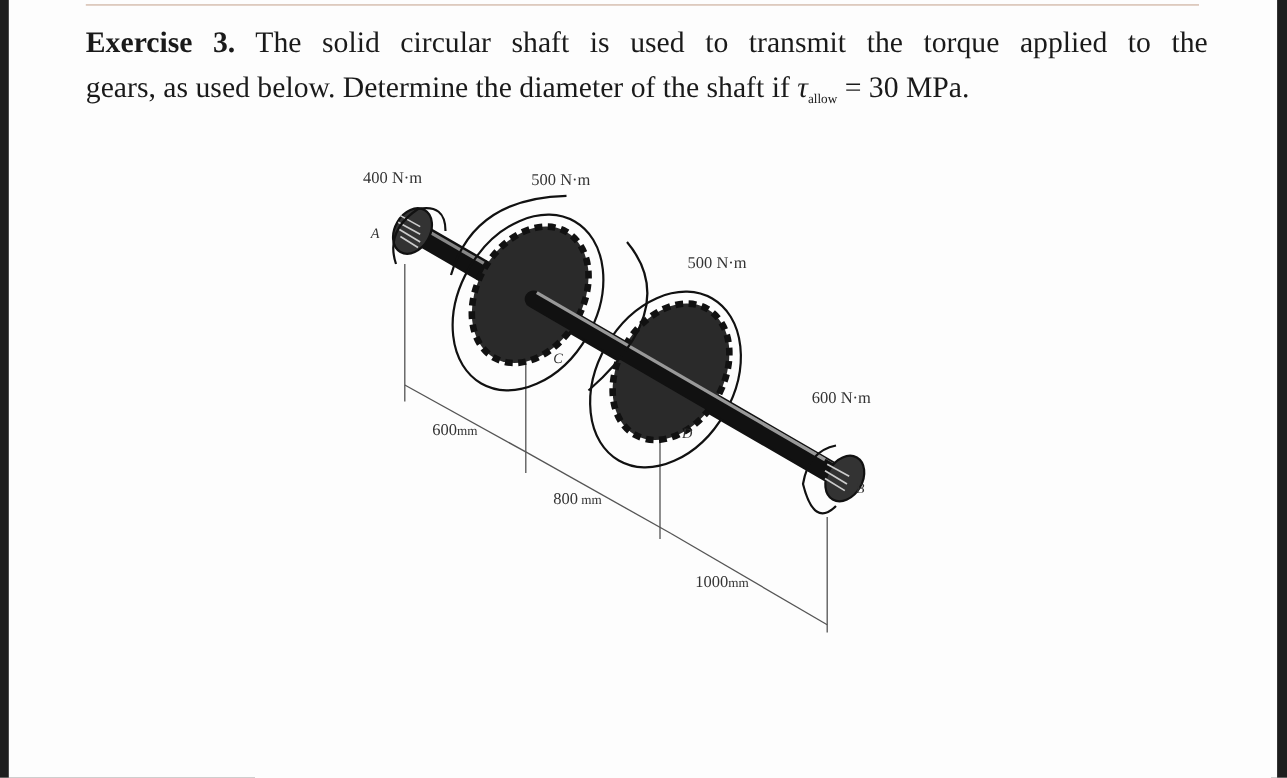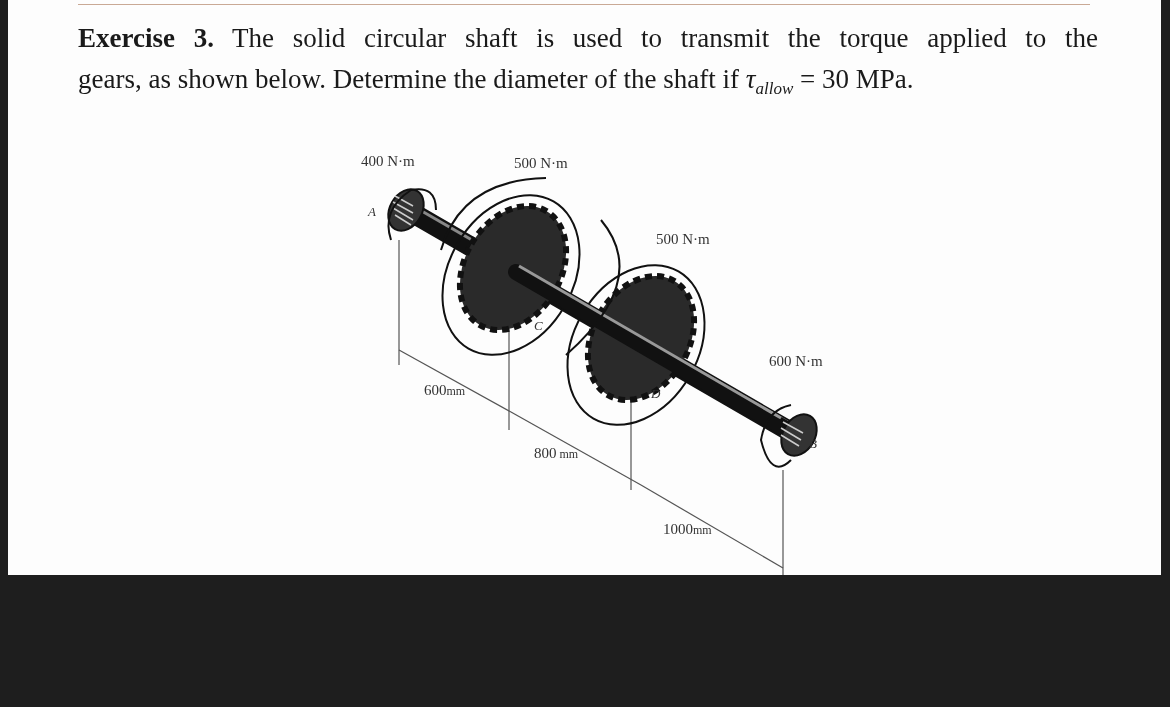--- a/index.html
+++ b/index.html
@@ -2,49 +2,49 @@
 <html><head>
 <meta charset="utf-8">
 <style>
   html, body { margin:0; padding:0; }
   body {
     width:1170px; height:707px; overflow:hidden; position:relative;
     background:#1e1e1e;
     font-family:"Liberation Serif","DejaVu Serif",serif;
   }
   .page {
-    position:absolute; left:8px; top:0; width:1153px; height:575px;
+    position:absolute; left:8px; top:0; width:1153px; height:707px;
     background:#fdfdfd;
   }
   .rule {
     position:absolute; left:70px; top:4px; width:1012px; height:1px;
     background:#c9a995;
   }
   .para {
     position:absolute; left:70px; top:18px; width:1020px;
     font-size:27px; line-height:41px; color:#1a1a1a;
     text-align:justify; text-align-last:left;
   }
   .para .line1 { display:block; text-align:justify; text-align-last:justify; }
   .para .line2 { display:block; }
   .para b { font-weight:bold; }
   .tau { font-style:italic; }
-  .sub { font-size:17px; vertical-align:-6px;font-style:italic; }
-  .figure { position:absolute; left:343px; top:140px; }
+  .sub { font-size:12px; vertical-align:-6px; }
+  .figure { position:absolute; left:312px; top:140px; }
   .figure svg text { font-family:"Liberation Serif","DejaVu Serif",serif; fill:#333; }
 </style>
 </head>
 <body>
 
 <div class="page">
   <div class="rule"></div>
 
   <div class="para">
     <span class="line1"><b>Exercise 3.</b> <span>The solid circular shaft is used to transmit the torque applied to the</span></span>
-    <span class="line2"><span>gears, as shown below. Determine the diameter of the shaft if </span><span class="tau">τ</span><span class="sub">allow</span><span> = 30 MPa.</span></span>
+    <span class="line2"><span>gears, as used below. Determine the diameter of the shaft if </span><span class="tau">τ</span><span class="sub">allow</span><span> = 30 MPa.</span></span>
   </div>
 
   <div class="figure">
     <svg width="480" height="450" viewBox="0 0 480 450" xmlns="http://www.w3.org/2000/svg">
 
       <g stroke="#555" stroke-width="1.2" fill="none">
         <line x1="48" y1="100" x2="48" y2="225"></line>
         <line x1="48" y1="210" x2="160" y2="272"></line>
         <line x1="158" y1="180" x2="158" y2="290"></line>
         <line x1="160" y1="272" x2="290" y2="345"></line>

